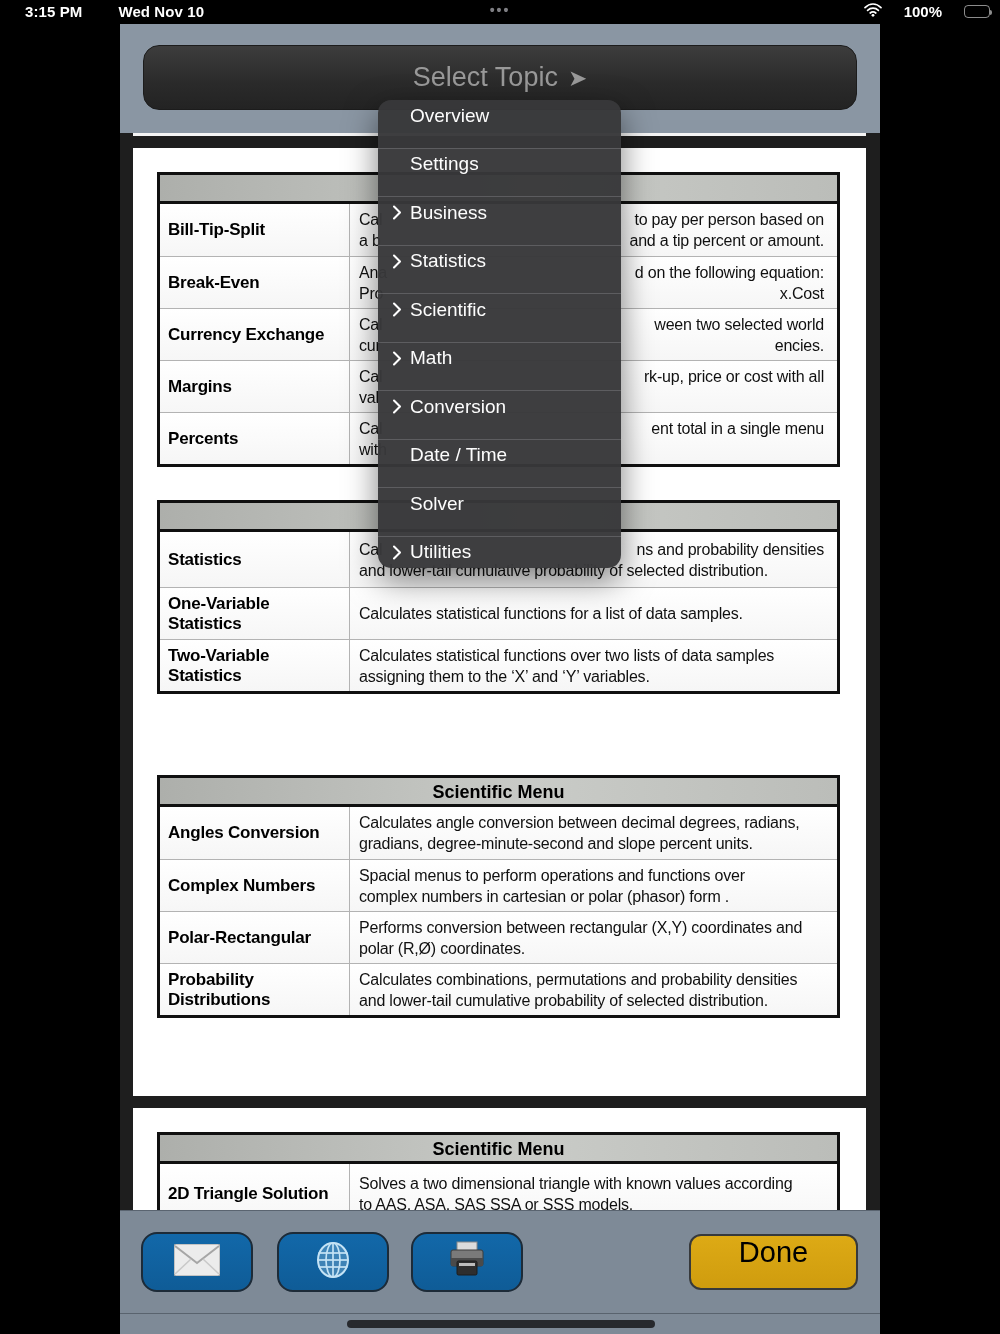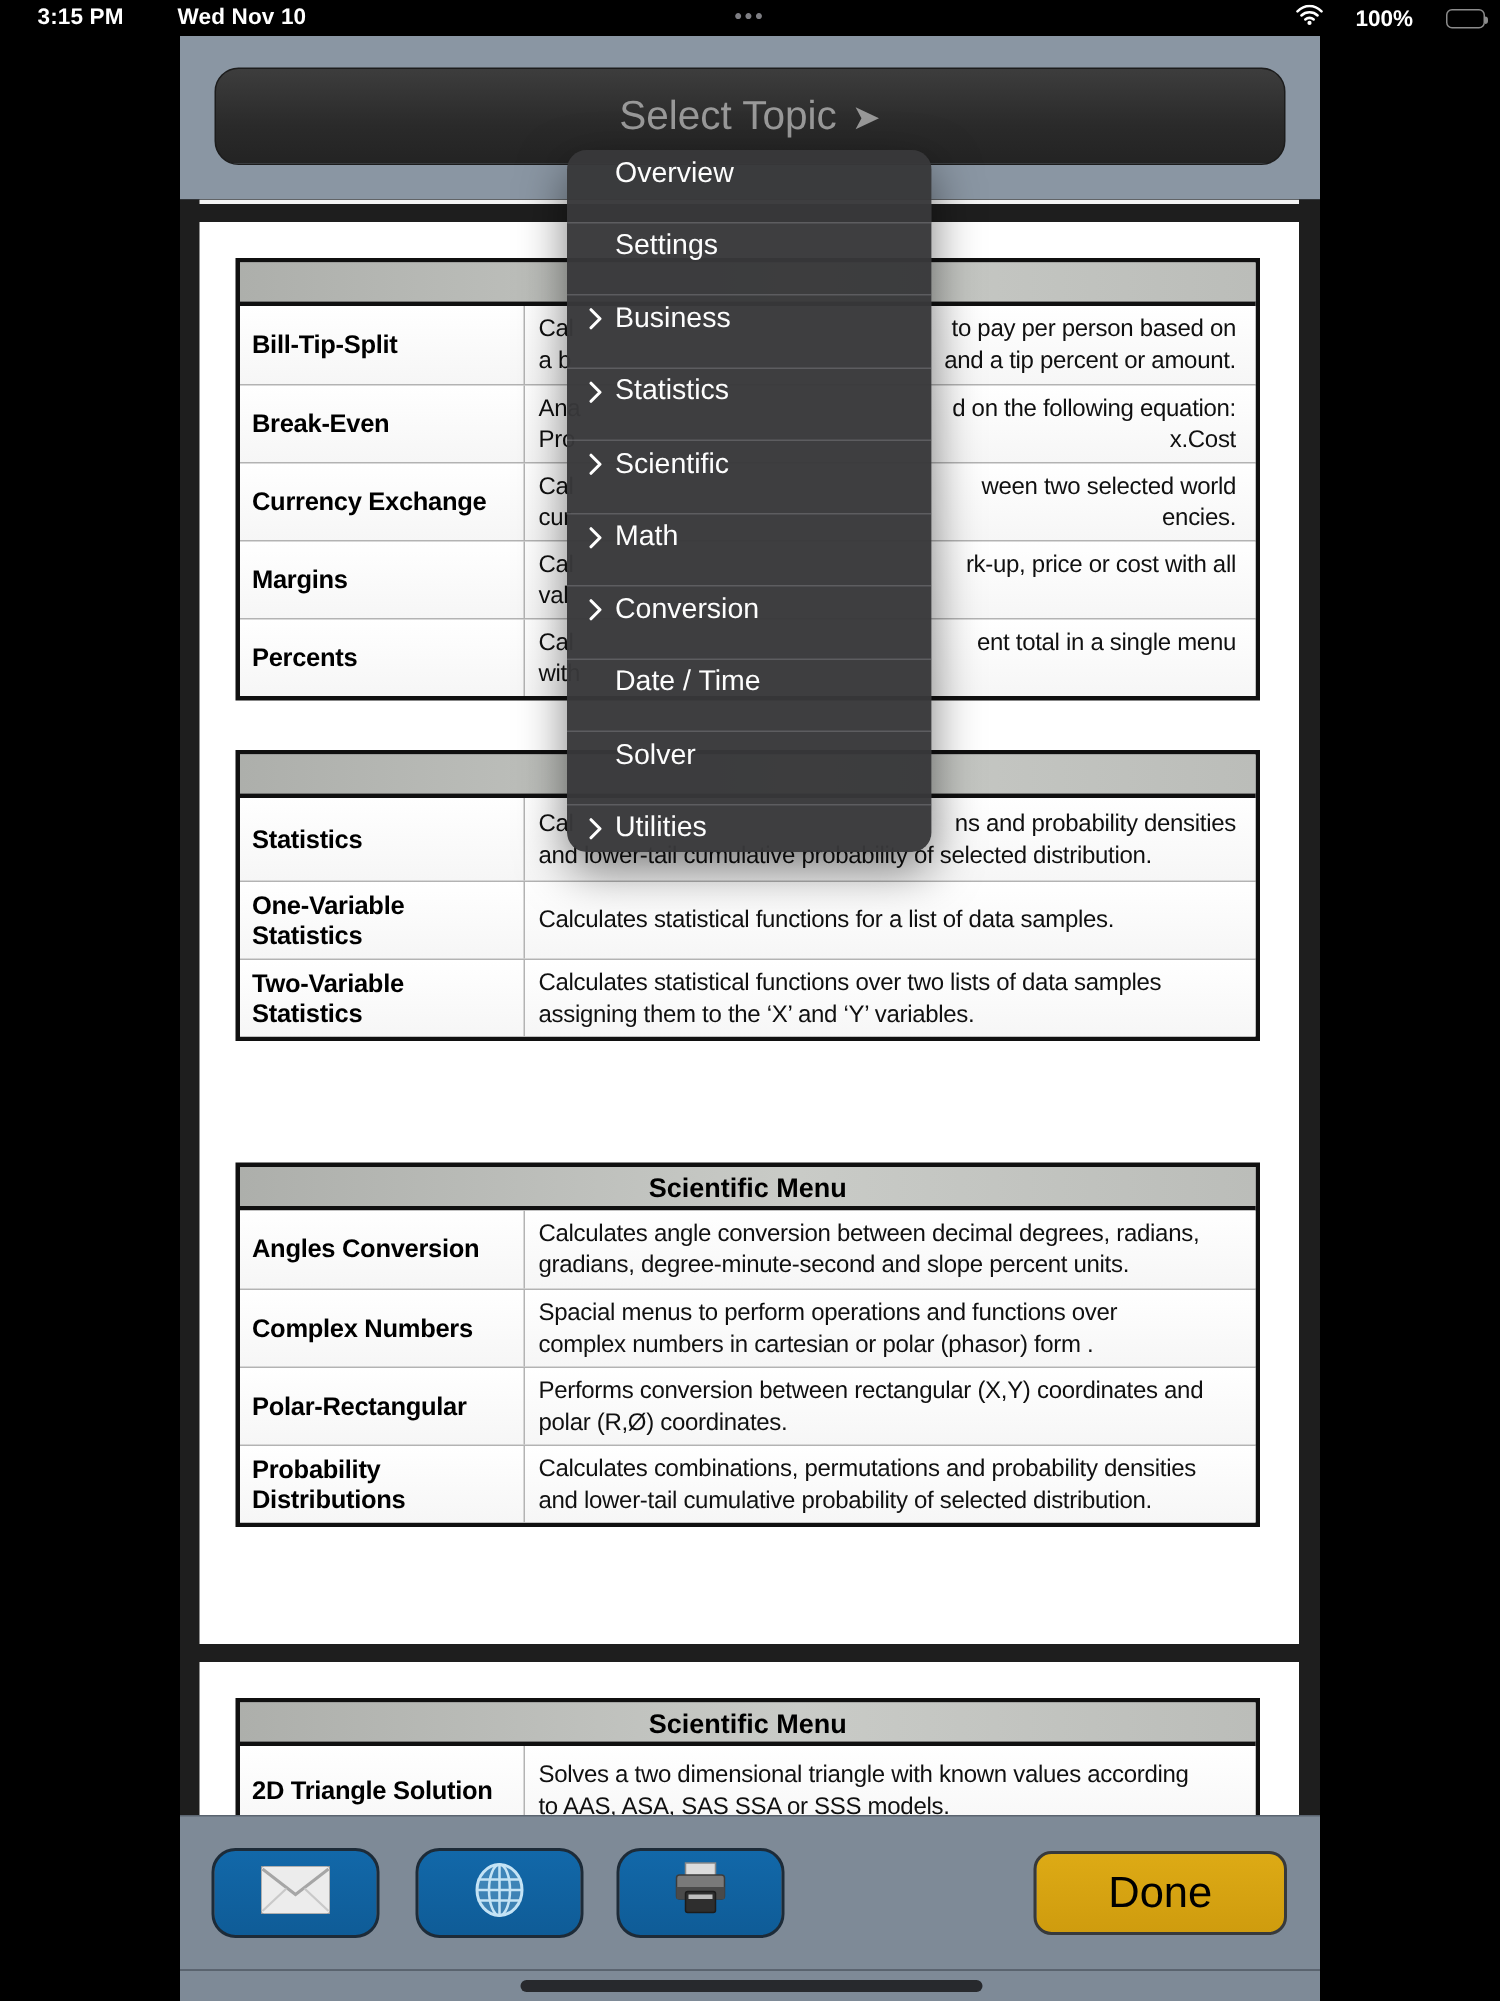--- a/index.html
+++ b/index.html
@@ -55,21 +55,21 @@
 
   
   #toolbar { position:absolute; left:120px; top:1210px; width:760px; height:103px; background:#7e8a97;
     border-top:1px solid #5a6470; z-index:60; }
   .tool-btn { position:absolute; top:21px; width:112px; height:60px; border-radius:16px;
     background:linear-gradient(180deg,#1268a9,#0f5c97); border:2px solid #1d2b38;
     display:flex; align-items:center; justify-content:center; cursor:pointer; }
   #btn-mail { left:21px; } #btn-web { left:157px; } #btn-print { left:291px; }
   #btn-done { position:absolute; left:569px; top:23px; width:169px; height:56px; border-radius:12px;
     background:linear-gradient(180deg,#ddaa15,#cf9c0e); border:2px solid #37393b; color:#000;
-    display:flex; align-items:center; justify-content:center; font-size:29px; font-weight:500; cursor:pointer; }
+    display:flex; align-items:flex-start; justify-content:center; font-size:29px; font-weight:500; cursor:pointer; }
 
   
   #footer { position:absolute; left:120px; top:1313px; width:760px; height:21px; background:#7e8a97;
     border-top:1px solid #59636e; z-index:60; }
   #home-indicator { position:absolute; left:227px; top:6px; width:308px; height:8px; border-radius:4px; background:#27292d; cursor:grab; }
 </style>
 </head>
 <body>
 
 <div id="root">

